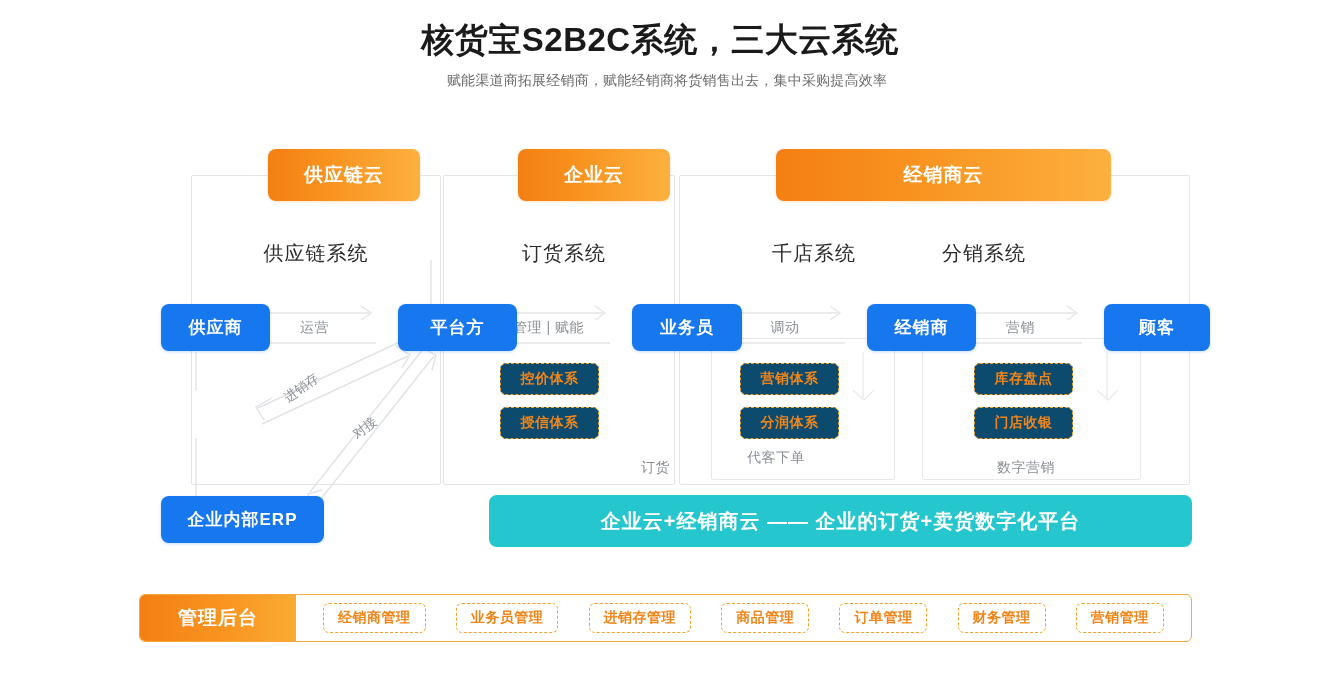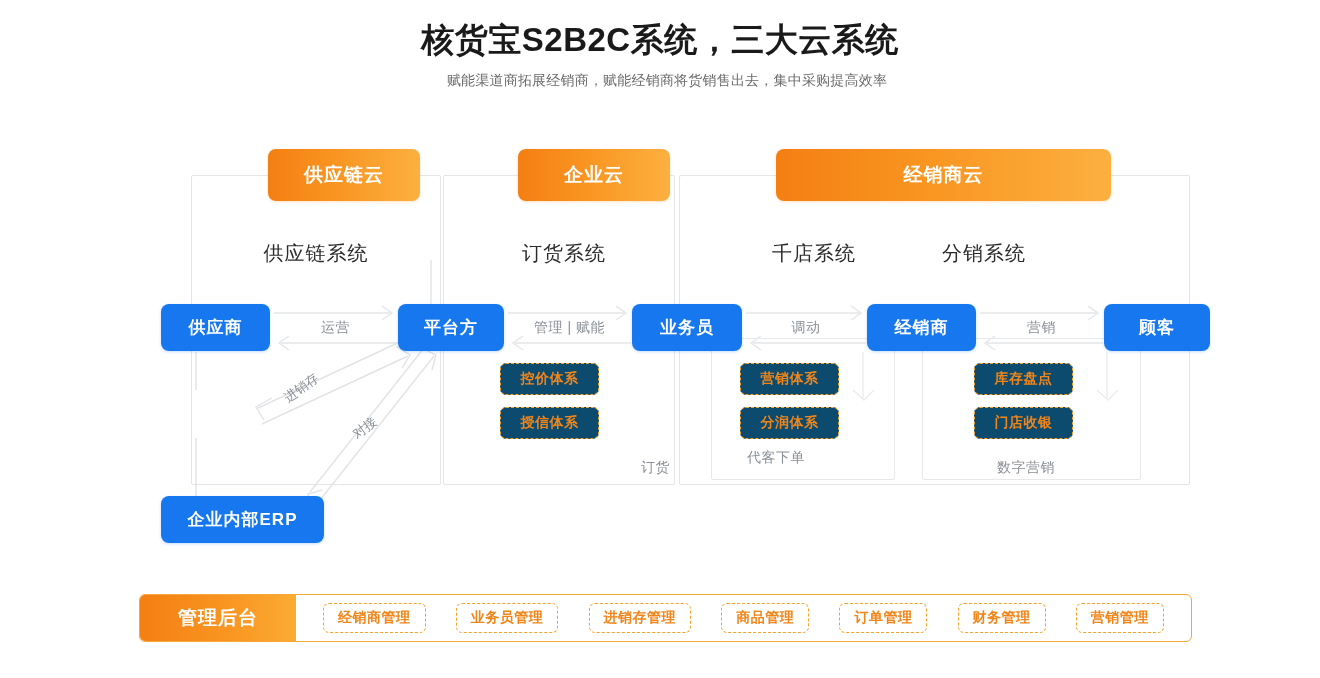--- a/index.html
+++ b/index.html
@@ -109,33 +109,32 @@
     font-weight: bold;
     display: flex;
     align-items: center;
     justify-content: center;
     letter-spacing: 1px;
     z-index: 6;
     box-shadow: 0 1px 3px rgba(22,119,239,0.25);
     margin-left: 20px;
   }
   .role-supplier { left: 141px; top: 304px; width: 109px; }
-  .role-platform { left: 378px; top: 304px; width: 106px; }
+  .role-platform { left: 378px; top: 304px; width: 119px; }
   .role-sales    { left: 612px; top: 304px; width: 110px; }
   .role-dealer   { left: 847px; top: 304px; width: 109px; }
   .role-customer { left: 1084px; top: 304px; width: 106px; }
   .role-warehouse{ left: 141px; top: 390px; width: 109px; }
   .role-erp      { left: 141px; top: 496px; width: 163px; }
 
   
   .harrow {
     position: absolute;
     height: 46px;
     z-index: 2;
-    margin-left: 21px;
   }
   .harrow svg { display: block; }
   .harrow .lbl {
     position: absolute;
     left: 0; top: 0;
     width: 100%;
     height: 46px;
     display: flex;
     align-items: center;
     justify-content: center;
@@ -365,20 +364,21 @@
   <div class="dchip chip-shouxin">授信体系</div>
   <div class="dchip chip-yxtx">营销体系</div>
   <div class="dchip chip-frtx">分润体系</div>
   <div class="dchip chip-kcpd">库存盘点</div>
   <div class="dchip chip-mdsy">门店收银</div>
 
   <div class="caption cap-dinghuo">订货</div>
   <div class="caption cap-daike">代客下单</div>
   <div class="caption cap-shuzi">数字营销</div>
 
+  <div class="teal-banner">企业云+经销商云 —— 企业的订货+卖货数字化平台</div>
 
   <div class="admin-bar">
     <div class="admin-title">管理后台</div>
     <div class="admin-chips">
       <div class="admin-chip">经销商管理</div>
       <div class="admin-chip">业务员管理</div>
       <div class="admin-chip">进销存管理</div>
       <div class="admin-chip">商品管理</div>
       <div class="admin-chip">订单管理</div>
       <div class="admin-chip">财务管理</div>

